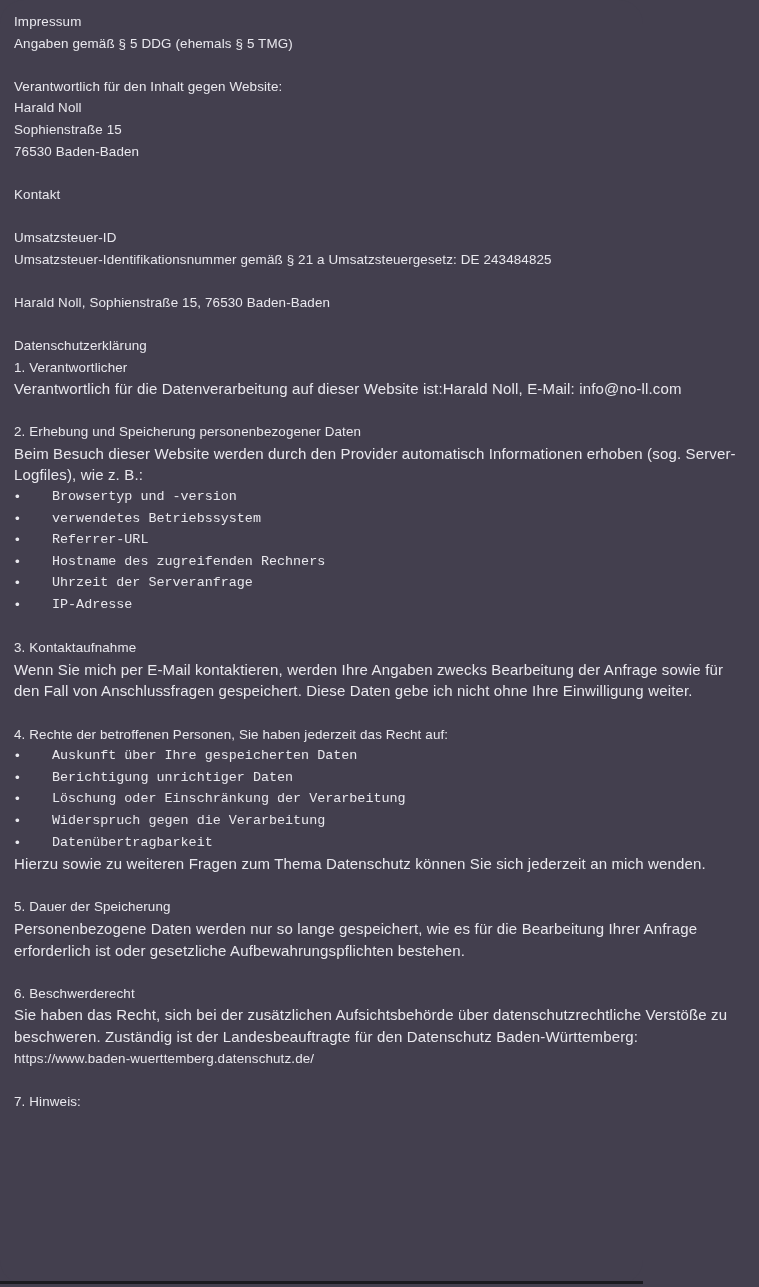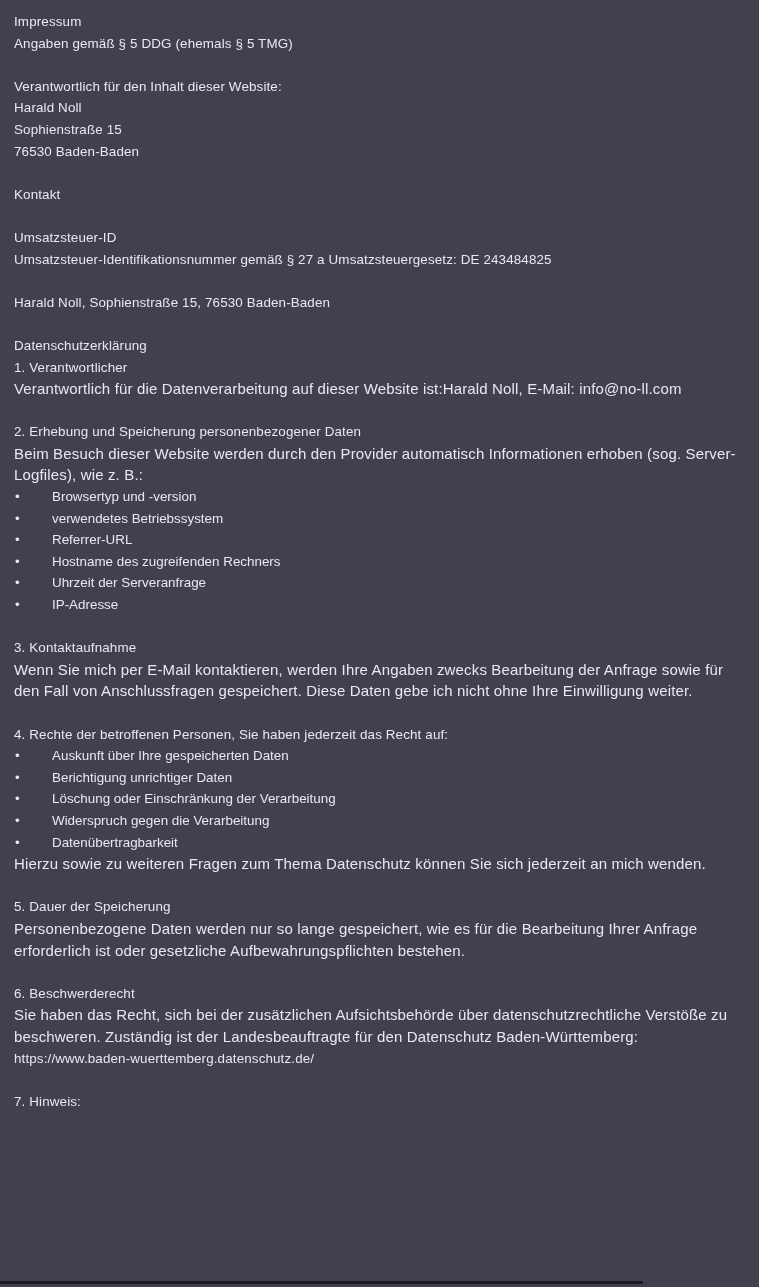--- a/index.html
+++ b/index.html
@@ -56,49 +56,50 @@
   }
   .bullet-mark {
     display: inline-block;
     width: 38px;
     flex: 0 0 38px;
     padding-left: 1px;
     box-sizing: border-box;
   }
   .bullet-text {
     flex: 1 1 auto;
+    font-family: Liberation Mono, monospace;
   }
   .para {
     font-size: 15px;
     line-height: 21.6px;
     color: #e9e8ee;
     letter-spacing: 0.01em;
   }
 </style>
 </head>
 <body>
 
 <div class="page">
   <div class="content">
 
     <div class="line">Impressum</div>
     <div class="line">Angaben gemäß § 5 DDG (ehemals § 5 TMG)</div>
     <div class="blank">&nbsp;</div>
 
-    <div class="line">Verantwortlich für den Inhalt dieser Website:</div>
+    <div class="line">Verantwortlich für den Inhalt gegen Website:</div>
     <div class="line">Harald Noll</div>
     <div class="line">Sophienstraße 15</div>
     <div class="line">76530 Baden-Baden</div>
     <div class="blank">&nbsp;</div>
 
     <div class="line">Kontakt</div>
     <div class="blank">&nbsp;</div>
 
     <div class="line">Umsatzsteuer-ID</div>
-    <div class="line">Umsatzsteuer-Identifikationsnummer gemäß § 27 a Umsatzsteuergesetz: DE 243484825</div>
+    <div class="line">Umsatzsteuer-Identifikationsnummer gemäß § 21 a Umsatzsteuergesetz: DE 243484825</div>
     <div class="blank">&nbsp;</div>
 
     <div class="line">Harald Noll, Sophienstraße 15, 76530 Baden-Baden</div>
     <div class="blank">&nbsp;</div>
 
     <div class="line">Datenschutzerklärung</div>
     <div class="line">1. Verantwortlicher</div>
     <div class="para">Verantwortlich für die Datenverarbeitung auf dieser Website ist:Harald Noll, E-Mail: info@no-ll.com</div>
     <div class="blank">&nbsp;</div>
 

